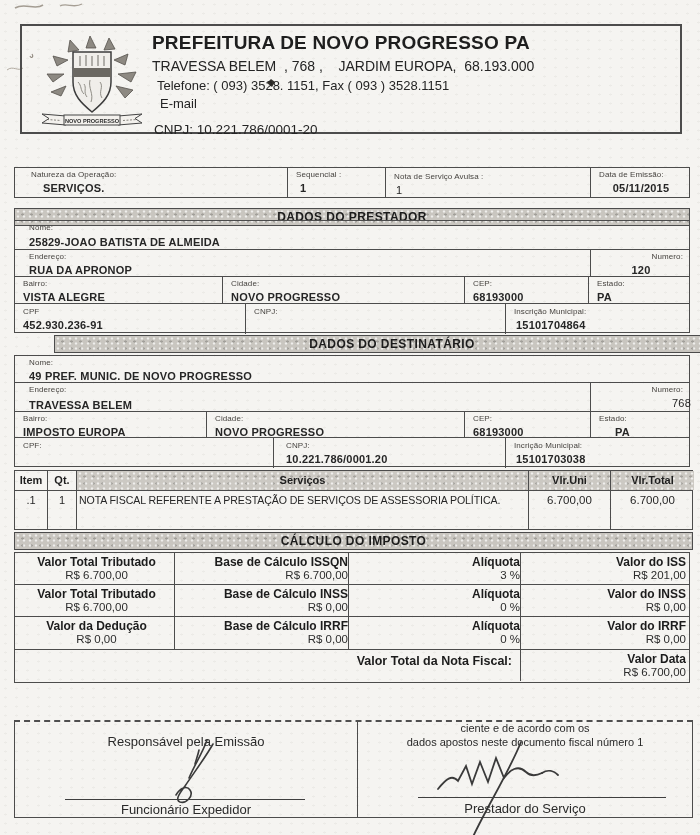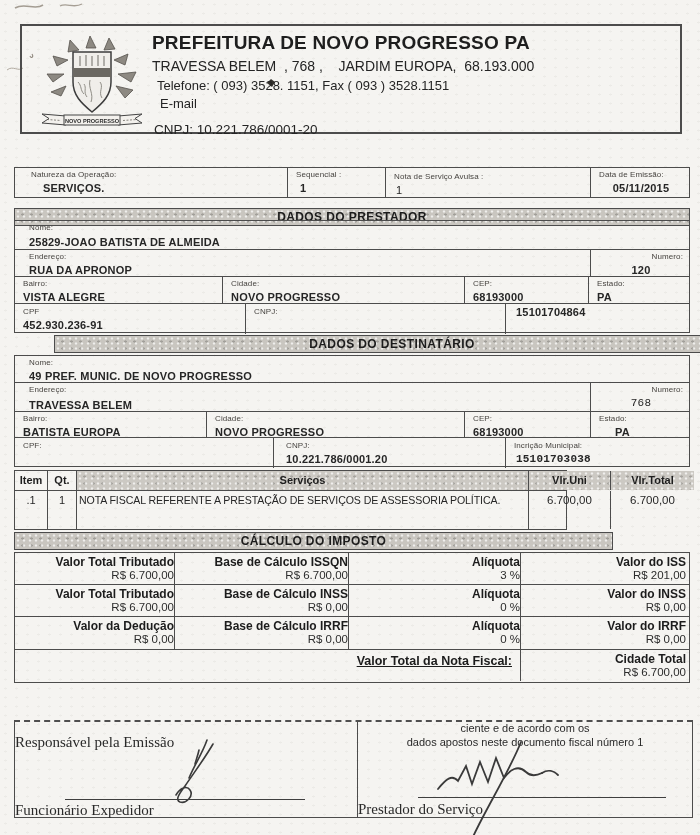--- a/index.html
+++ b/index.html
@@ -46,26 +46,26 @@
   }
   .hdr-title{ font-size:19px; font-weight:bold; letter-spacing:.2px; margin-top:2px; color:#1e1e1e; white-space:nowrap;}
   .hdr-line{ font-size:14px; margin-top:4px; white-space:pre; color:#242424;}
   .hdr-line2{ font-size:13px; margin-top:4px; padding-left:5px; white-space:pre; color:#242424;}
   .hdr-line3{ font-size:13px; margin-top:3px; padding-left:8px; color:#242424;}
   .hdr-cnpj{ font-size:13.5px; margin-top:11px; padding-left:2px; color:#242424;}
   .th{ font-weight:bold; font-size:11px; text-align:center; line-height:19px; color:#1e1e1e; }
   .ilabel{ font-weight:bold; font-size:12px; line-height:13px; color:#1c1c1c; white-space:nowrap;}
   .ivalue{ font-size:11.5px; line-height:13px; color:#2c2c2c; white-space:nowrap;}
   .ic{ padding-top:3px; }
-  .ic.left  .ilabel,.ic.left  .ivalue{ text-align:right;  padding-left:4px; }
+  .ic.left  .ilabel,.ic.left  .ivalue{ text-align:center;  padding-left:4px; }
   .ic.center .ilabel,.ic.center .ivalue{ text-align:right; }
   .ic.right .ilabel,.ic.right .ivalue{ text-align:right; padding-right:5px; }
   .dashline{ position:absolute; border-top:2px dashed #4f4f4f; }
   .sigline{ position:absolute; border-top:1.6px solid #3f3f3f; }
-  .sigtitle{ font-size:15px; text-align:left; color:#2a2a2a;font-family:Liberation Serif, serif; }
+  .sigtitle{ font-size:13px; text-align:center; color:#2a2a2a; }
   .decl{ font-size:11px; line-height:13.5px; text-align:center; color:#2a2a2a; white-space:nowrap; }
   svg{ display:block; overflow:visible; }
 </style>
 </head>
 <body>
 
 <div class="page">
 
   <svg width="160" height="80" style="position:absolute;left:5px;top:0">
     <path d="M10,8 C20,2 30,11 38,5" stroke="#a39c92" stroke-width="1.6" fill="none"></path>
@@ -189,20 +189,21 @@
     <div class="row last" style="height:30px;">
       <div class="cell" style="flex:0 0 231px;">
         <div class="lbl" style="padding-top:3px;">CPF</div>
         <div class="val">452.930.236-91</div>
       </div>
       <div class="cell" style="flex:0 0 260px;">
         <div class="lbl" style="padding-top:3px;">CNPJ:</div>
         <div class="val"></div>
       </div>
       <div class="cell last" style="flex:0 0 185px;">
+        <div class="lbl" style="padding-top:3px;">Inscrição Municipal:</div>
         <div class="val" style="padding-left:10px;">15101704864</div>
       </div>
     </div>
   </div>
 
   <div class="band" style="left:14px;top:335px;width:676px;margin-left:40px;">
     <span>DADOS DO DESTINATÁRIO</span>
   </div>
 
   <div class="box" style="left:14px;top:355px;width:676px;height:112px;">
@@ -212,27 +213,27 @@
         <div class="val" style="padding-left:14px;">49 PREF. MUNIC. DE NOVO PROGRESSO</div>
       </div>
     </div>
     <div class="row" style="height:29px;">
       <div class="cell" style="flex:0 0 576px;">
         <div class="lbl" style="padding-left:14px;">Endereço:</div>
         <div class="val" style="padding-left:14px;padding-top:4px;">TRAVESSA BELEM</div>
       </div>
       <div class="cell last" style="flex:0 0 100px;">
         <div class="lbl" style="padding-left:0;text-align:right;padding-right:8px;">Numero:</div>
-        <div class="val" style="padding-left:0;text-align:center;font-weight:normal;font-family:Liberation Mono, monospace;">768</div>
+        <div class="val" style="padding-left:0;text-align:right;font-weight:normal;">768</div>
       </div>
     </div>
     <div class="row" style="height:26px;">
       <div class="cell" style="flex:0 0 192px;">
         <div class="lbl">Bairro:</div>
-        <div class="val">BATISTA EUROPA</div>
+        <div class="val">IMPOSTO EUROPA</div>
       </div>
       <div class="cell" style="flex:0 0 258px;">
         <div class="lbl">Cidade:</div>
         <div class="val">NOVO PROGRESSO</div>
       </div>
       <div class="cell" style="flex:0 0 126px;">
         <div class="lbl">CEP:</div>
         <div class="val">68193000</div>
       </div>
       <div class="cell last" style="flex:0 0 100px;">
@@ -244,43 +245,43 @@
       <div class="cell" style="flex:0 0 259px;">
         <div class="lbl" style="padding-top:3px;">CPF:</div>
         <div class="val"></div>
       </div>
       <div class="cell" style="flex:0 0 232px;">
         <div class="lbl" style="padding-top:3px;padding-left:12px;">CNPJ:</div>
         <div class="val" style="padding-left:12px;">10.221.786/0001.20</div>
       </div>
       <div class="cell last" style="flex:0 0 185px;">
         <div class="lbl" style="padding-top:3px;">Incrição Municipal:</div>
-        <div class="val" style="padding-left:10px;font-family:Liberation Mono, monospace;">15101703038</div>
-      </div>
-    </div>
-  </div>
-
-  <div class="box" style="left:14px;top:470px;width:553px;height:60px;">
+        <div class="val" style="padding-left:10px;">15101703038</div>
+      </div>
+    </div>
+  </div>
+
+  <div class="box" style="left:14px;top:470px;width:679px;height:60px;">
     <div class="row" style="height:20px;">
       <div class="cell th" style="flex:0 0 33px;">Item</div>
       <div class="cell th" style="flex:0 0 29px;">Qt.</div>
       <div class="cell th tex" style="flex:0 0 452px;">Serviços</div>
       <div class="cell th tex" style="flex:0 0 82px;">Vlr.Uni</div>
       <div class="cell th tex last" style="flex:0 0 83px;">Vlr.Total</div>
     </div>
     <div class="row last" style="height:38px;">
       <div class="cell" style="flex:0 0 33px;font-size:11px;text-align:center;padding-top:3px;">.1</div>
       <div class="cell" style="flex:0 0 29px;font-size:11px;text-align:center;padding-top:3px;">1</div>
       <div class="cell" style="flex:0 0 452px;font-size:10.6px;padding:3px 2px 0 2px;white-space:nowrap;letter-spacing:-.1px;">NOTA FISCAL REFERENTE A PRESTAÇÃO DE SERVIÇOS DE ASSESSORIA POLÍTICA.</div>
       <div class="cell" style="flex:0 0 82px;font-size:11.5px;text-align:center;padding-top:3px;">6.700,00</div>
       <div class="cell last" style="flex:0 0 83px;font-size:11.5px;text-align:center;padding-top:3px;">6.700,00</div>
     </div>
   </div>
 
-  <div class="band" style="left:14px;top:532px;width:599px;">
+  <div class="band" style="left:14px;top:532px;width:679px;">
     <span>CÁLCULO DO IMPOSTO</span>
   </div>
 
   <div class="box" style="left:14px;top:552px;width:676px;height:131px;">
     <div class="row" style="height:32px;">
       <div class="cell ic left" style="flex:0 0 160px;">
         <div class="ilabel">Valor Total Tributado</div>
         <div class="ivalue">R$ 6.700,00</div>
       </div>
       <div class="cell ic center" style="flex:0 0 174px;">
@@ -326,25 +327,25 @@
       <div class="cell ic center" style="flex:0 0 172px;">
         <div class="ilabel">Alíquota</div>
         <div class="ivalue">0 %</div>
       </div>
       <div class="cell ic right last" style="flex:0 0 170px;">
         <div class="ilabel">Valor do IRRF</div>
         <div class="ivalue">R$ 0,00</div>
       </div>
     </div>
     <div class="row last" style="height:31px;">
-      <div class="cell" style="flex:0 0 506px;text-align:right;padding:4px 8px 0 0;font-weight:bold;font-size:12.5px;color:#1c1c1c;text-decoration:underline;">
+      <div class="cell" style="flex:0 0 506px;text-align:right;padding:4px 8px 0 0;font-weight:bold;font-size:12.5px;color:#1c1c1c;">
         <span>Valor Total da Nota Fiscal:</span>
       </div>
       <div class="cell ic right last" style="flex:0 0 170px;">
-        <div class="ilabel">Cidade Total</div>
+        <div class="ilabel">Valor Data</div>
         <div class="ivalue">R$ 6.700,00</div>
       </div>
     </div>
   </div>
 
   <div class="dashline" style="left:14px;top:720px;width:679px;"></div>
 
   <div style="position:absolute;left:14px;top:722px;width:679px;height:96px;border:1.6px solid #4c4c4c;border-top:none;display:flex;">
     <div style="flex:0 0 343px;border-right:1.6px solid #4c4c4c;position:relative;">
       <div class="sigtitle" style="margin-top:12px;">Responsável pela Emissão</div>

